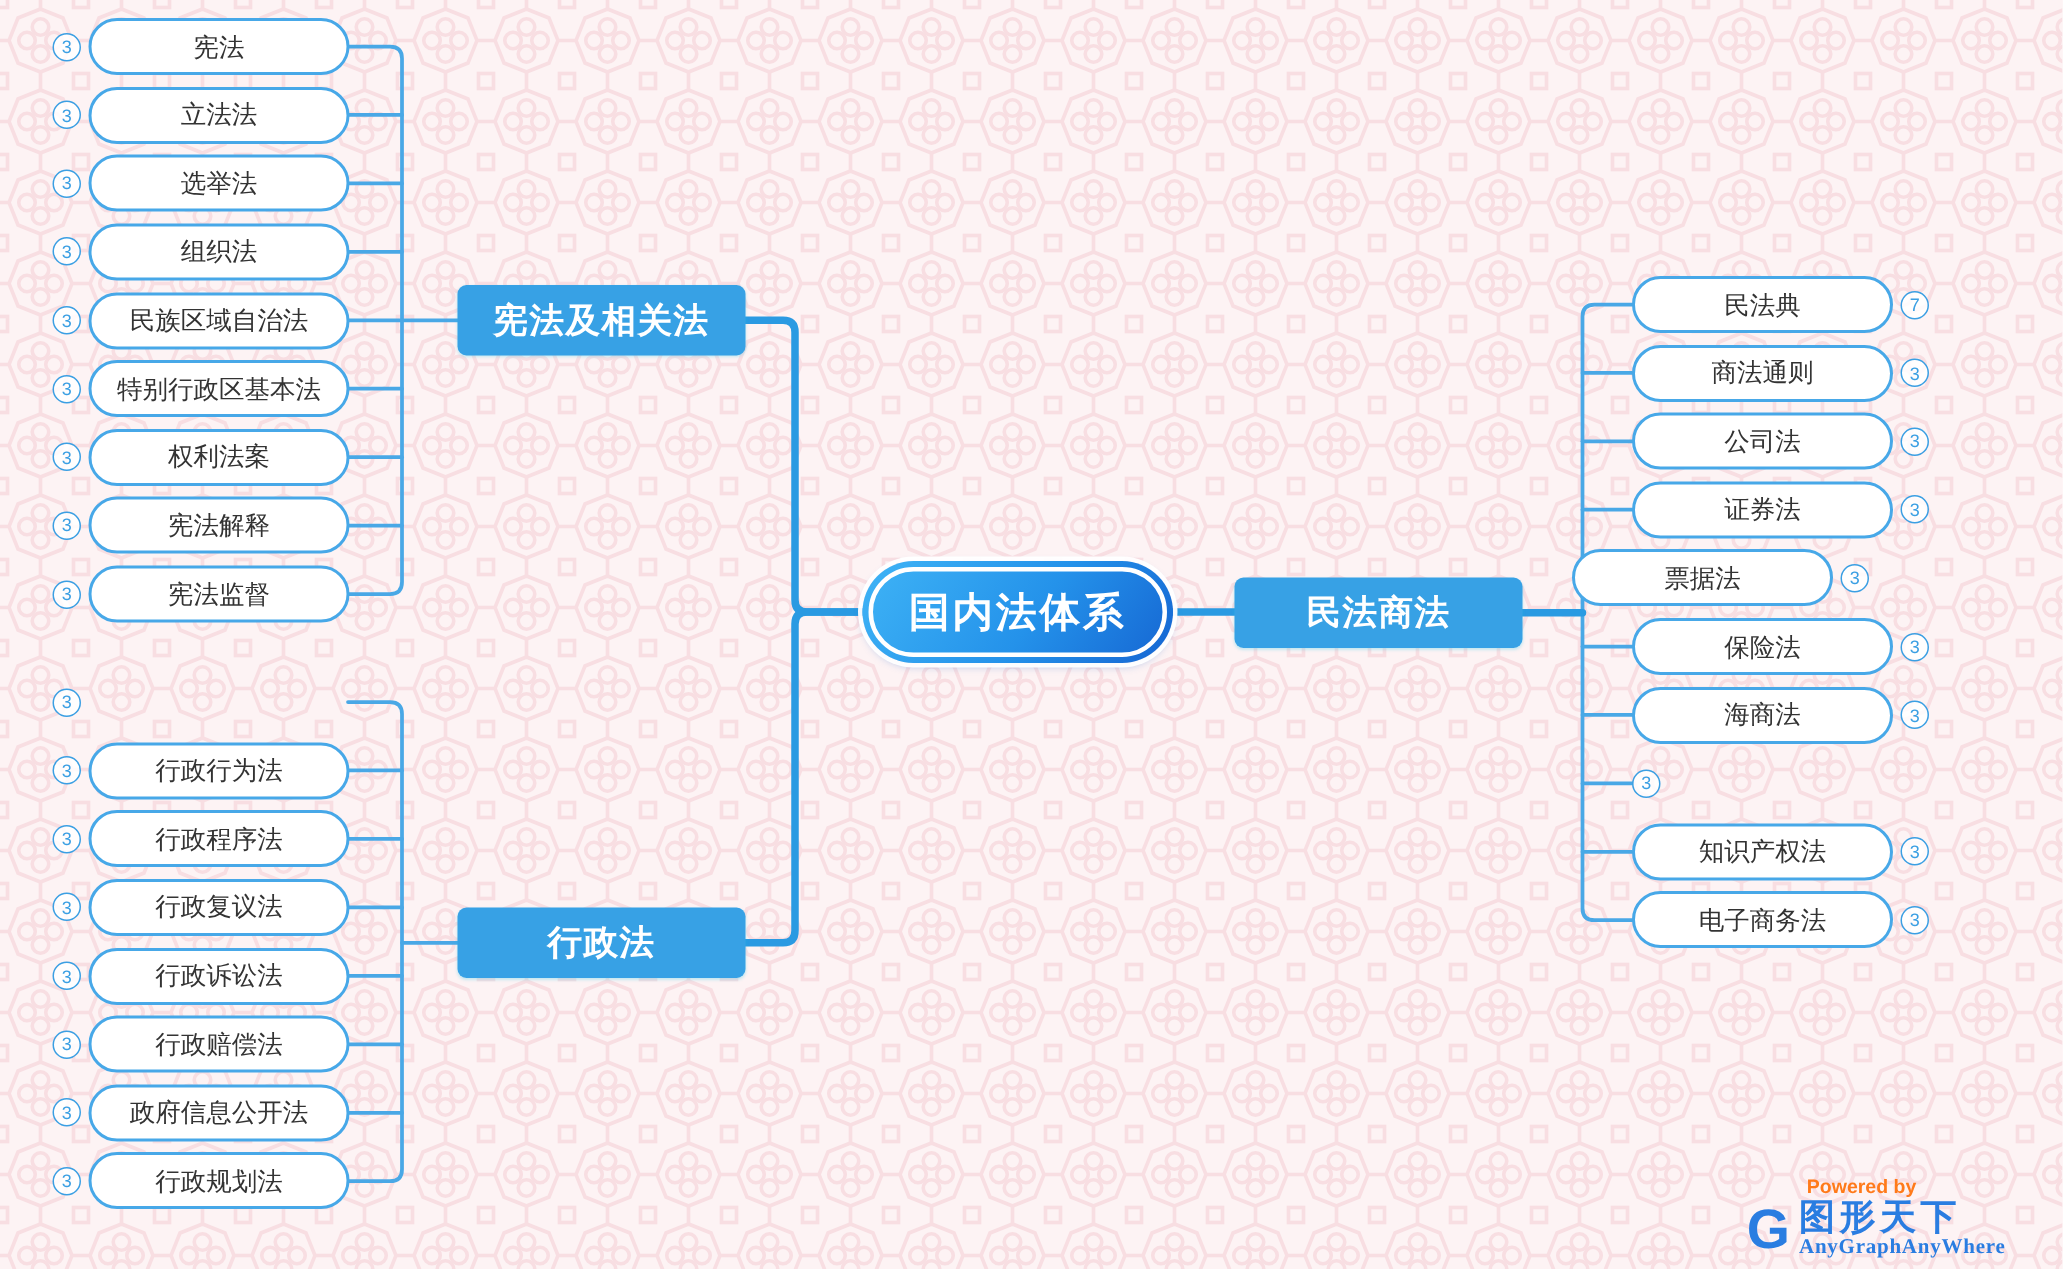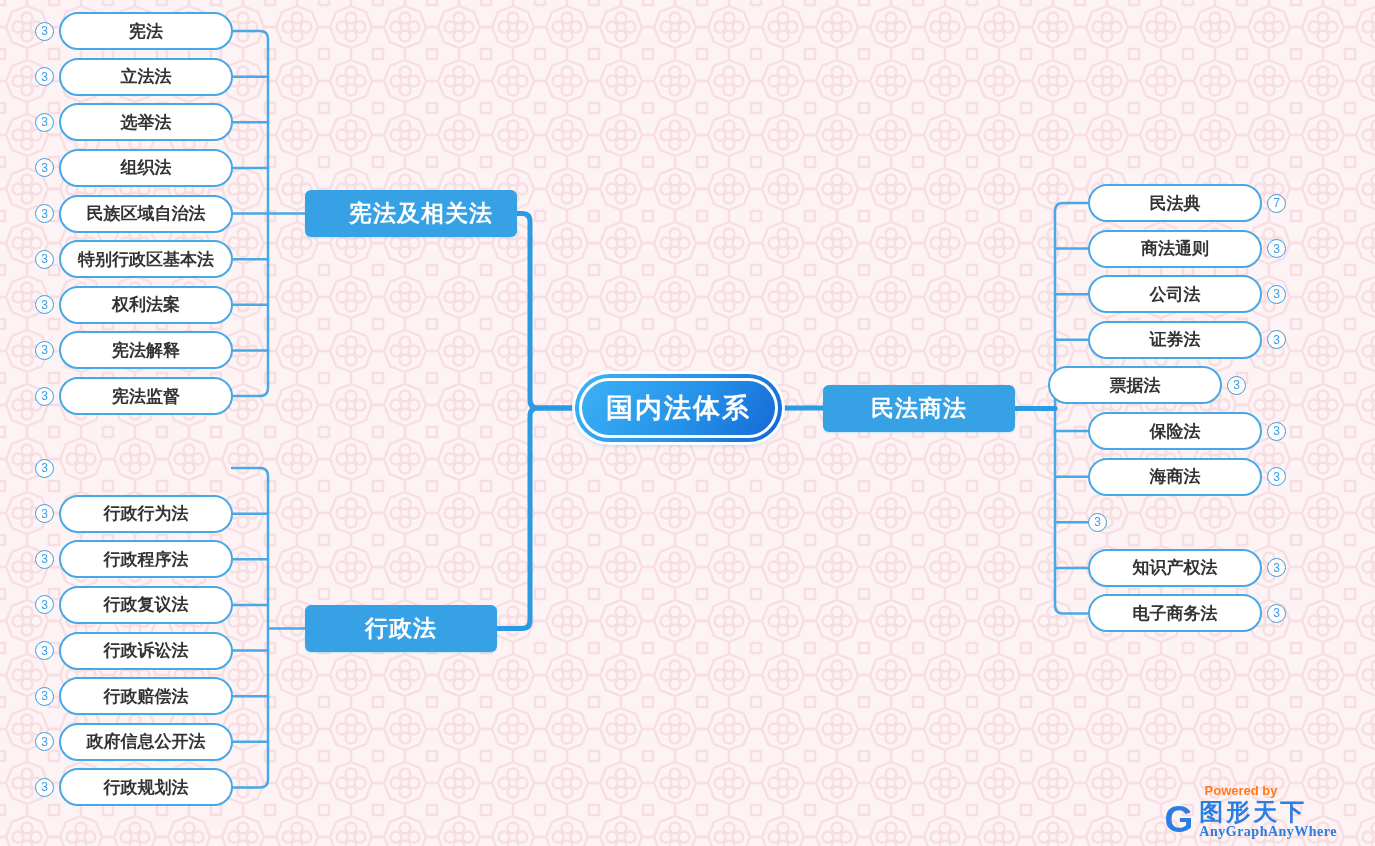--- a/index.html
+++ b/index.html
@@ -15,39 +15,39 @@
   }
   svg.bg{position:absolute;left:0;top:0;z-index:0;}
   svg.wires{position:absolute;left:0;top:0;z-index:1;}
 
   
   .row{position:absolute;height:38px;display:flex;align-items:center;gap:5px;z-index:2;}
   .pill{
     width:174px;height:38px;box-sizing:border-box;
     border:2px solid #47a8e8;border-radius:19px;background:#fff;
     display:flex;align-items:center;justify-content:center;
-    font-size:17px;color:#333;white-space:nowrap;font-weight:bold;
+    font-size:17px;color:#333;white-space:nowrap;
   }
   .badge{
     width:19px;height:19px;box-sizing:border-box;flex:0 0 19px;
     border:1.5px solid #3b9fe3;border-radius:50%;
     color:#3b9fe3;font-size:12px;line-height:1;
     display:flex;align-items:center;justify-content:center;
     background:rgba(255,255,255,.85);
   }
 
   
   .branch-node{
     position:absolute;width:192px;height:47px;z-index:2;
     background:#37a1e5;border-radius:6px;
     display:flex;align-items:center;justify-content:center;
     color:#fff;font-weight:bold;font-size:23px;letter-spacing:1px;
     box-shadow:0 1px 2px rgba(30,199,236,0.25);
   }
-  #branch-constitution{left:305px;top:190px;padding-left:20px;}
+  #branch-constitution{left:305px;top:190px;}
   #branch-admin{left:305px;top:605px;}
   #branch-civil{left:823px;top:385px;}
 
   
   .center-node{
     position:absolute;left:575px;top:374px;width:207px;height:68px;z-index:3;
     border-radius:34px;box-sizing:border-box;
     background:linear-gradient(125deg,#3fb4f6 0%,#2492ea 55%,#1565d2 100%);
     box-shadow:0 0 0 3px rgba(255,255,255,.95), 0 2px 6px rgba(21,101,210,.35);
     display:flex;align-items:center;justify-content:center;

